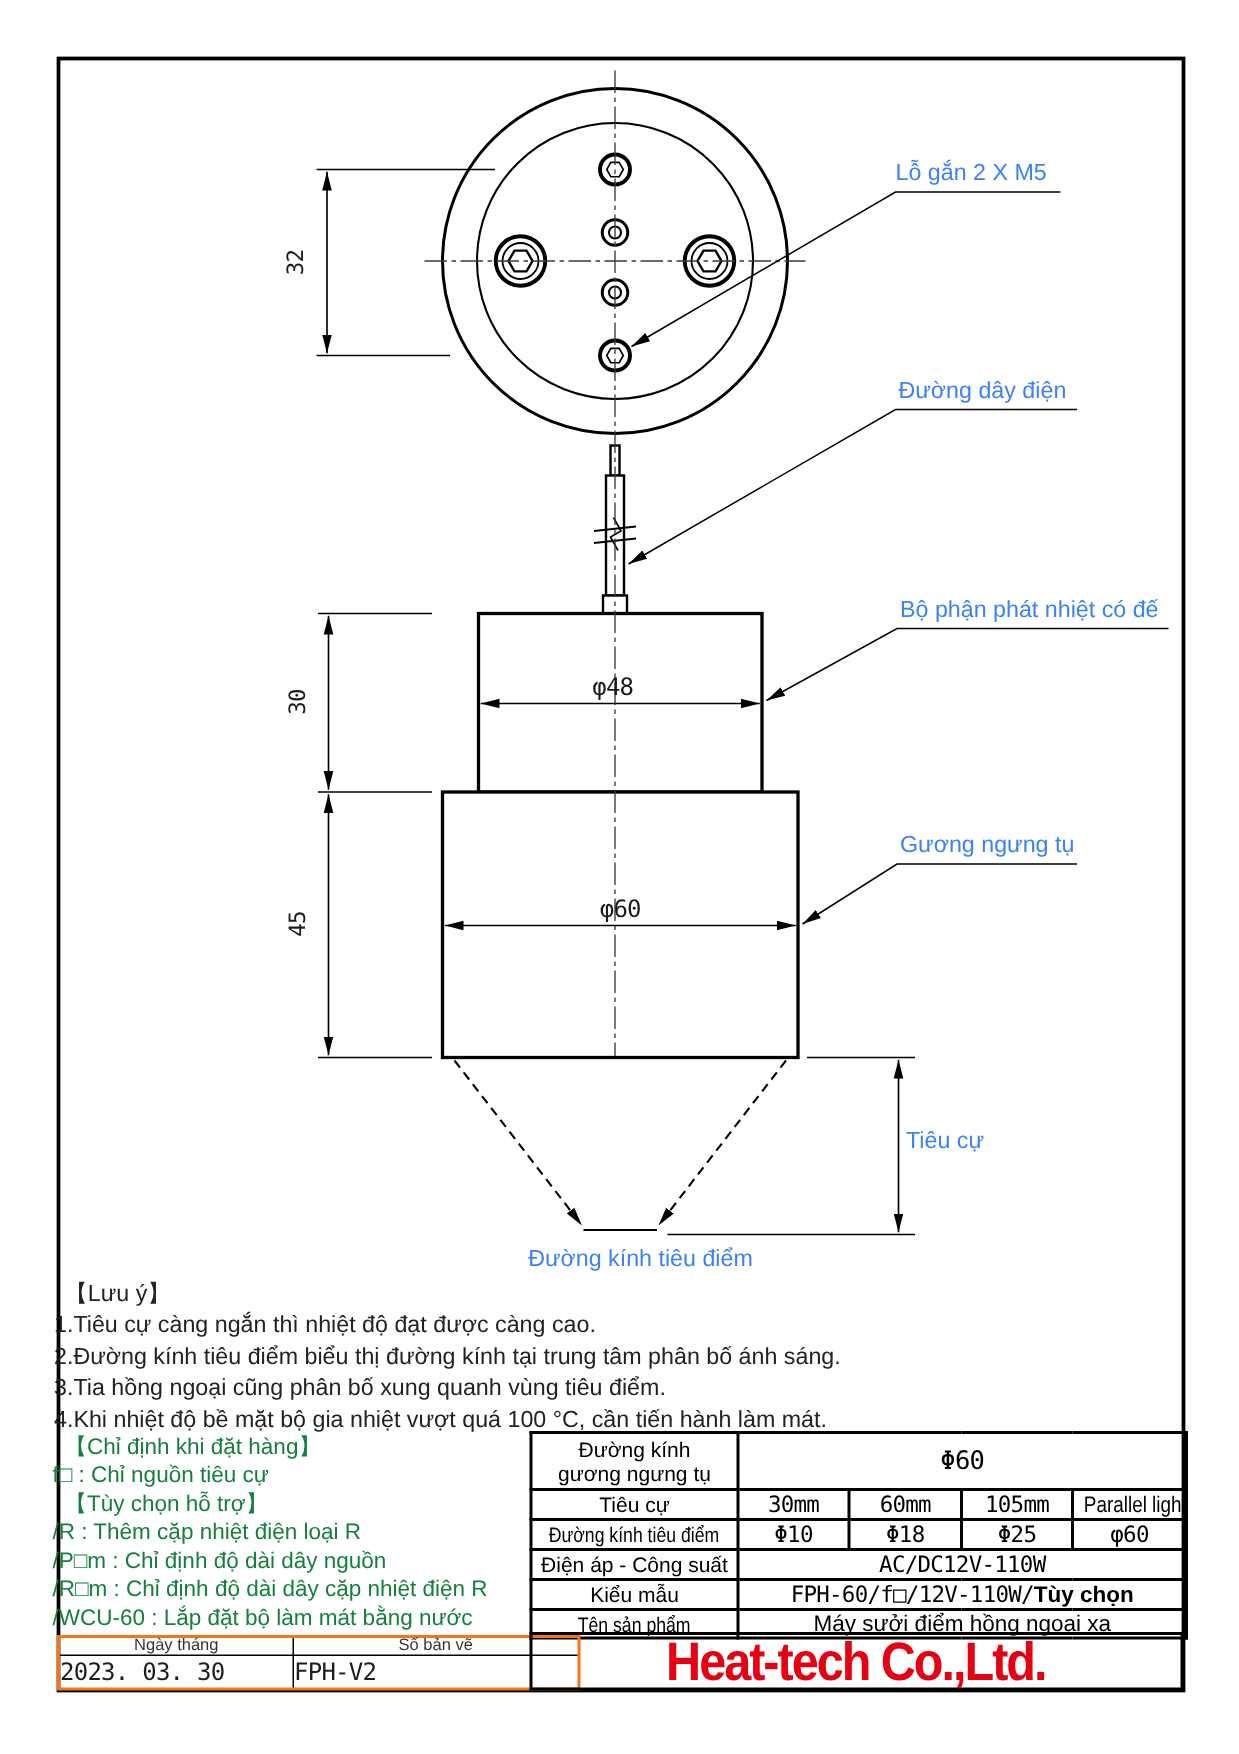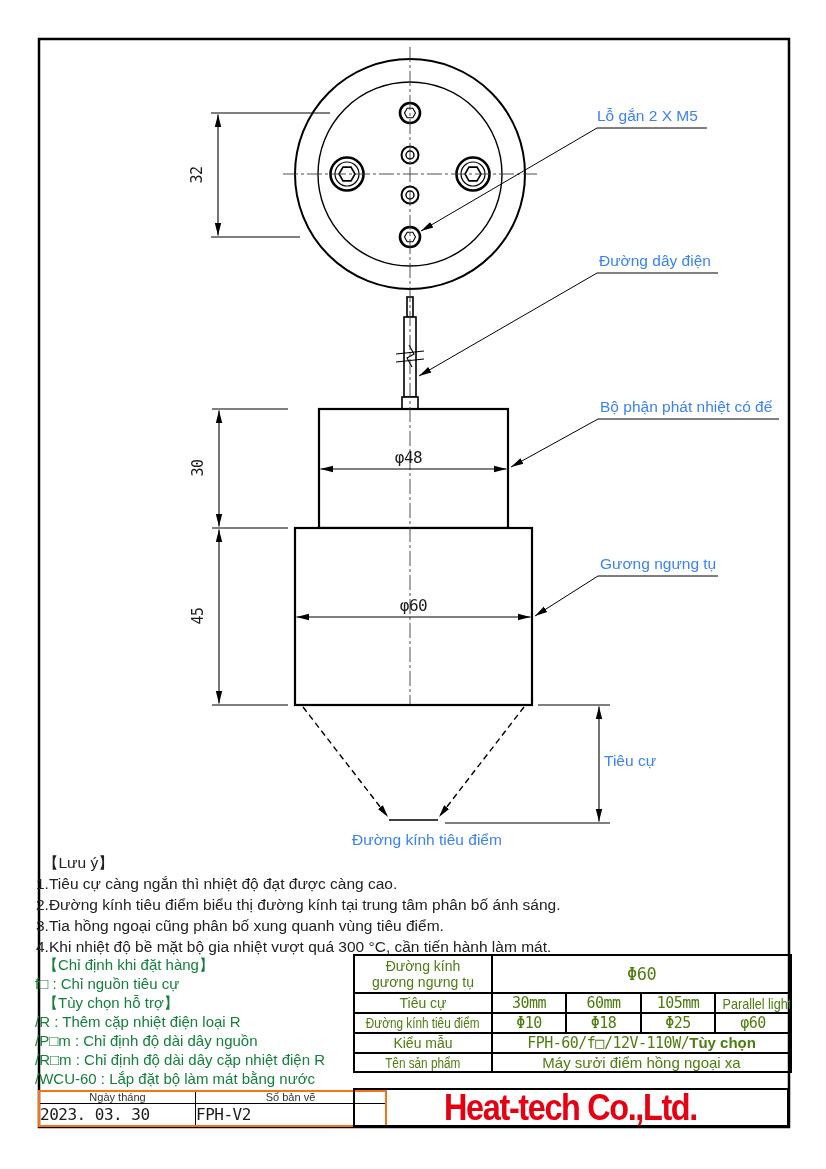--- a/index.html
+++ b/index.html
@@ -11,21 +11,21 @@
   .tech{font-family:"DejaVu Sans Mono","Liberation Mono",monospace;letter-spacing:-0.5px;}
   .dimv{font-size:15px;transform:translate(-50%,-50%) rotate(-90deg);}
   .dimh{text-align:center;font-size:16px;}
   .notes{left:36px;top:852px;font-size:15.5px;color:#222;}
   .notes .ln{line-height:21px;}
   .notes .ttl{padding-left:7px;}
   .order{left:35px;top:955px;font-size:15px;color:#15803d;}
   .order .ln{line-height:19px;}
   .order .ttl{padding-left:8px;}
   table.spec{position:absolute;left:353px;top:954px;border-collapse:collapse;table-layout:fixed;width:437px;}
-  table.spec td{border:2px solid #000;padding:0;text-align:center;vertical-align:middle;color:#4d7c0f;overflow:hidden;}
+  table.spec td{border:2px solid #000;padding:0;text-align:center;vertical-align:middle;color:#000000;overflow:hidden;}
   .c-lbl{font-size:14px;line-height:16px;}
   .cond{display:inline-block;transform:scaleX(0.84);transform-origin:center;white-space:nowrap;}
   .v-big{font-size:17px;}
   .v-med{font-size:15px;}
   .v-sm{font-size:15px;}
   .boldpart{font-weight:bold;font-family:"Liberation Sans","DejaVu Sans",sans-serif;letter-spacing:0;}
   .dateblock{position:absolute;left:38px;top:1090px;width:349px;height:37px;border:2px solid #f97316;box-sizing:border-box;display:grid;grid-template-columns:156px 1fr;grid-template-rows:12px 1fr;}
   .dateblock .hd{font-size:11px;text-align:center;border-bottom:1.5px solid #000;line-height:11px;color:#333;}
   .dateblock .c1{border-right:1.5px solid #000;}
   .dateblock .val{font-size:16px;line-height:21px;}
@@ -132,21 +132,21 @@
   <div class="abs dimv tech" style="left:198px;top:468px;">30</div>
   <div class="abs dimv tech" style="left:198px;top:616px;">45</div>
   <div class="abs dimh tech" style="left:319px;width:179px;top:448px;">φ48</div>
   <div class="abs dimh tech" style="left:295px;width:237px;top:596px;">φ60</div>
 
   <div class="abs notes">
     <div class="ln ttl">【Lưu ý】</div>
     <div class="ln">1.Tiêu cự càng ngắn thì nhiệt độ đạt được càng cao.</div>
     <div class="ln">2.Đường kính tiêu điểm biểu thị đường kính tại trung tâm phân bố ánh sáng.</div>
     <div class="ln">3.Tia hồng ngoại cũng phân bố xung quanh vùng tiêu điểm.</div>
-    <div class="ln">4.Khi nhiệt độ bề mặt bộ gia nhiệt vượt quá 300 °C, cần tiến hành làm mát.</div>
+    <div class="ln">4.Khi nhiệt độ bề mặt bộ gia nhiệt vượt quá 100 °C, cần tiến hành làm mát.</div>
   </div>
 
   <div class="abs order">
     <div class="ln ttl">【Chỉ định khi đặt hàng】</div>
     <div class="ln">f□ : Chỉ nguồn tiêu cự</div>
     <div class="ln ttl">【Tùy chọn hỗ trợ】</div>
     <div class="ln">/R : Thêm cặp nhiệt điện loại R</div>
     <div class="ln">/P□m : Chỉ định độ dài dây nguồn</div>
     <div class="ln">/R□m : Chỉ định độ dài dây cặp nhiệt điện R</div>
     <div class="ln">/WCU-60 : Lắp đặt bộ làm mát bằng nước</div>
@@ -176,20 +176,24 @@
       <td class="v-sm"><span class="cond">Parallel light</span></td>
     </tr>
     <tr style="height:19px">
       <td class="c-lbl"><span class="cond">Đường kính tiêu điểm</span></td>
       <td class="v-med tech">Φ10</td>
       <td class="v-med tech">Φ18</td>
       <td class="v-med tech">Φ25</td>
       <td class="v-med tech">φ60</td>
     </tr>
     <tr style="height:19px">
+      <td class="c-lbl">Điện áp - Công suất</td>
+      <td colspan="4" class="v-med tech">AC/DC12V-110W</td>
+    </tr>
+    <tr style="height:19px">
       <td class="c-lbl">Kiểu mẫu</td>
       <td colspan="4" class="v-med tech"><span>FPH-60/f□/12V-110W/</span><span class="boldpart">Tùy chọn</span></td>
     </tr>
     <tr style="height:19px">
       <td class="c-lbl"><span class="cond">Tên sản phẩm</span></td>
       <td colspan="4" class="v-med">Máy sưởi điểm hồng ngoại xa</td>
     </tr>
   </tbody>
     </table>
 

